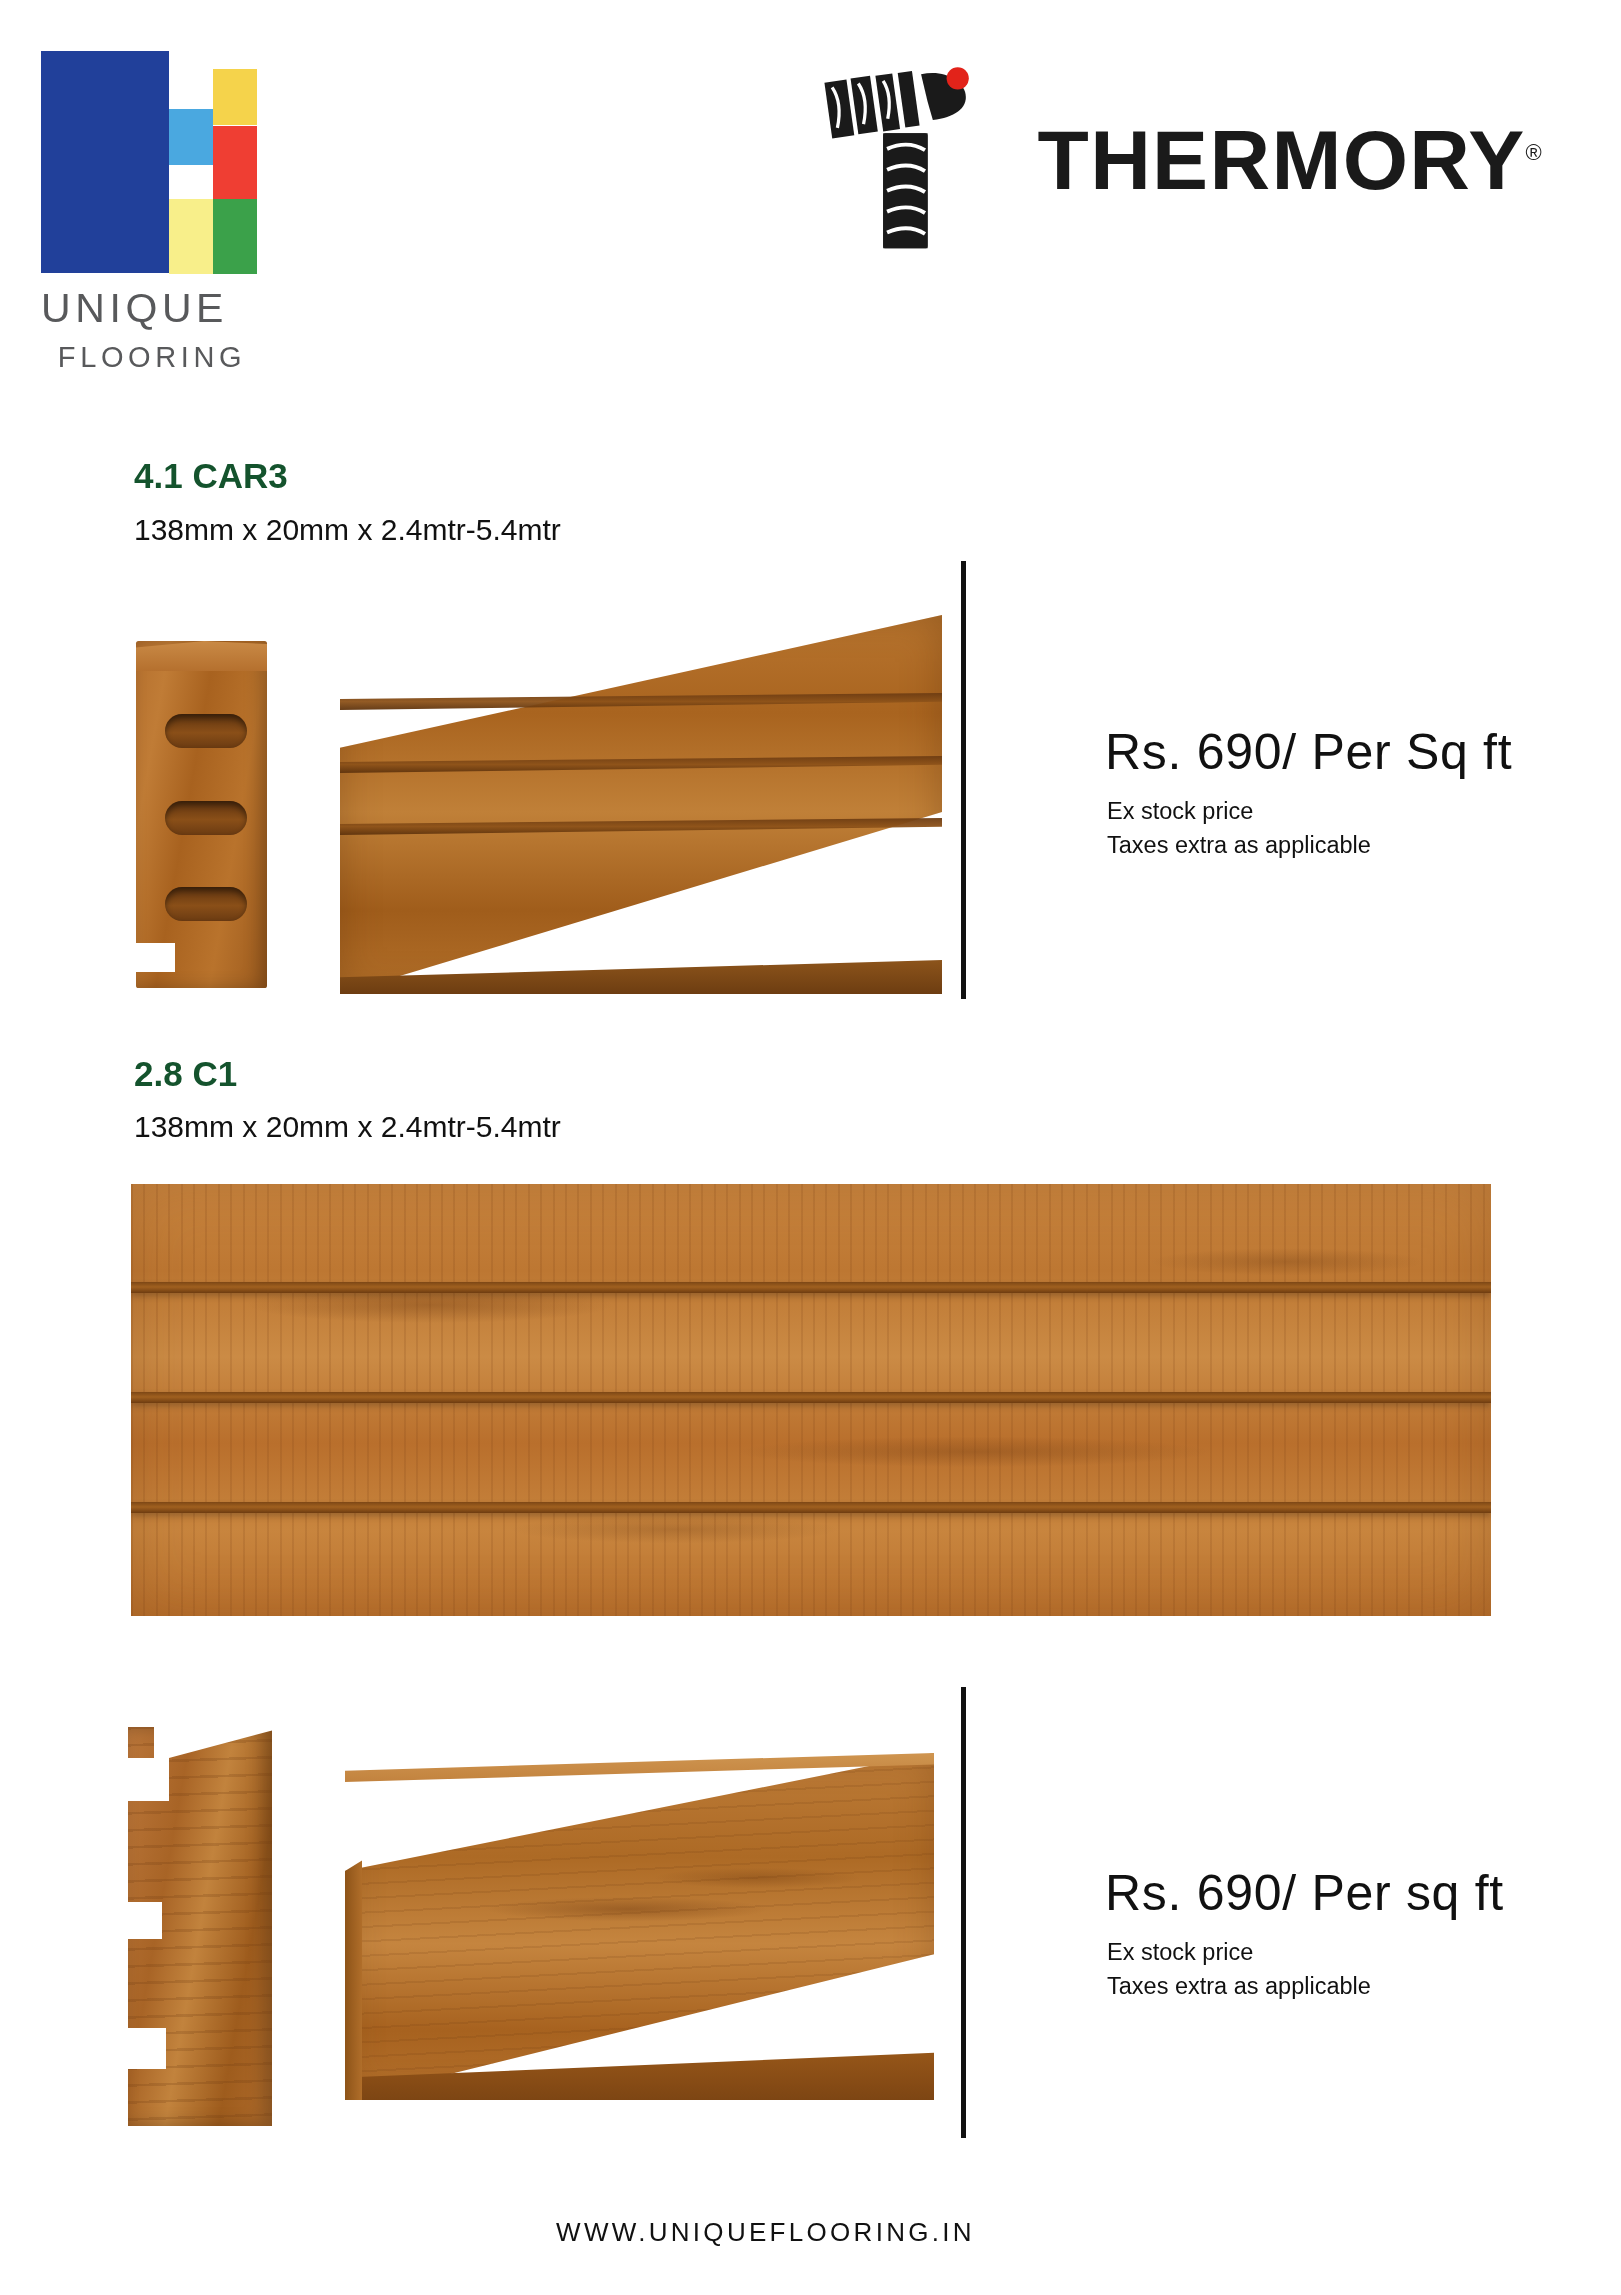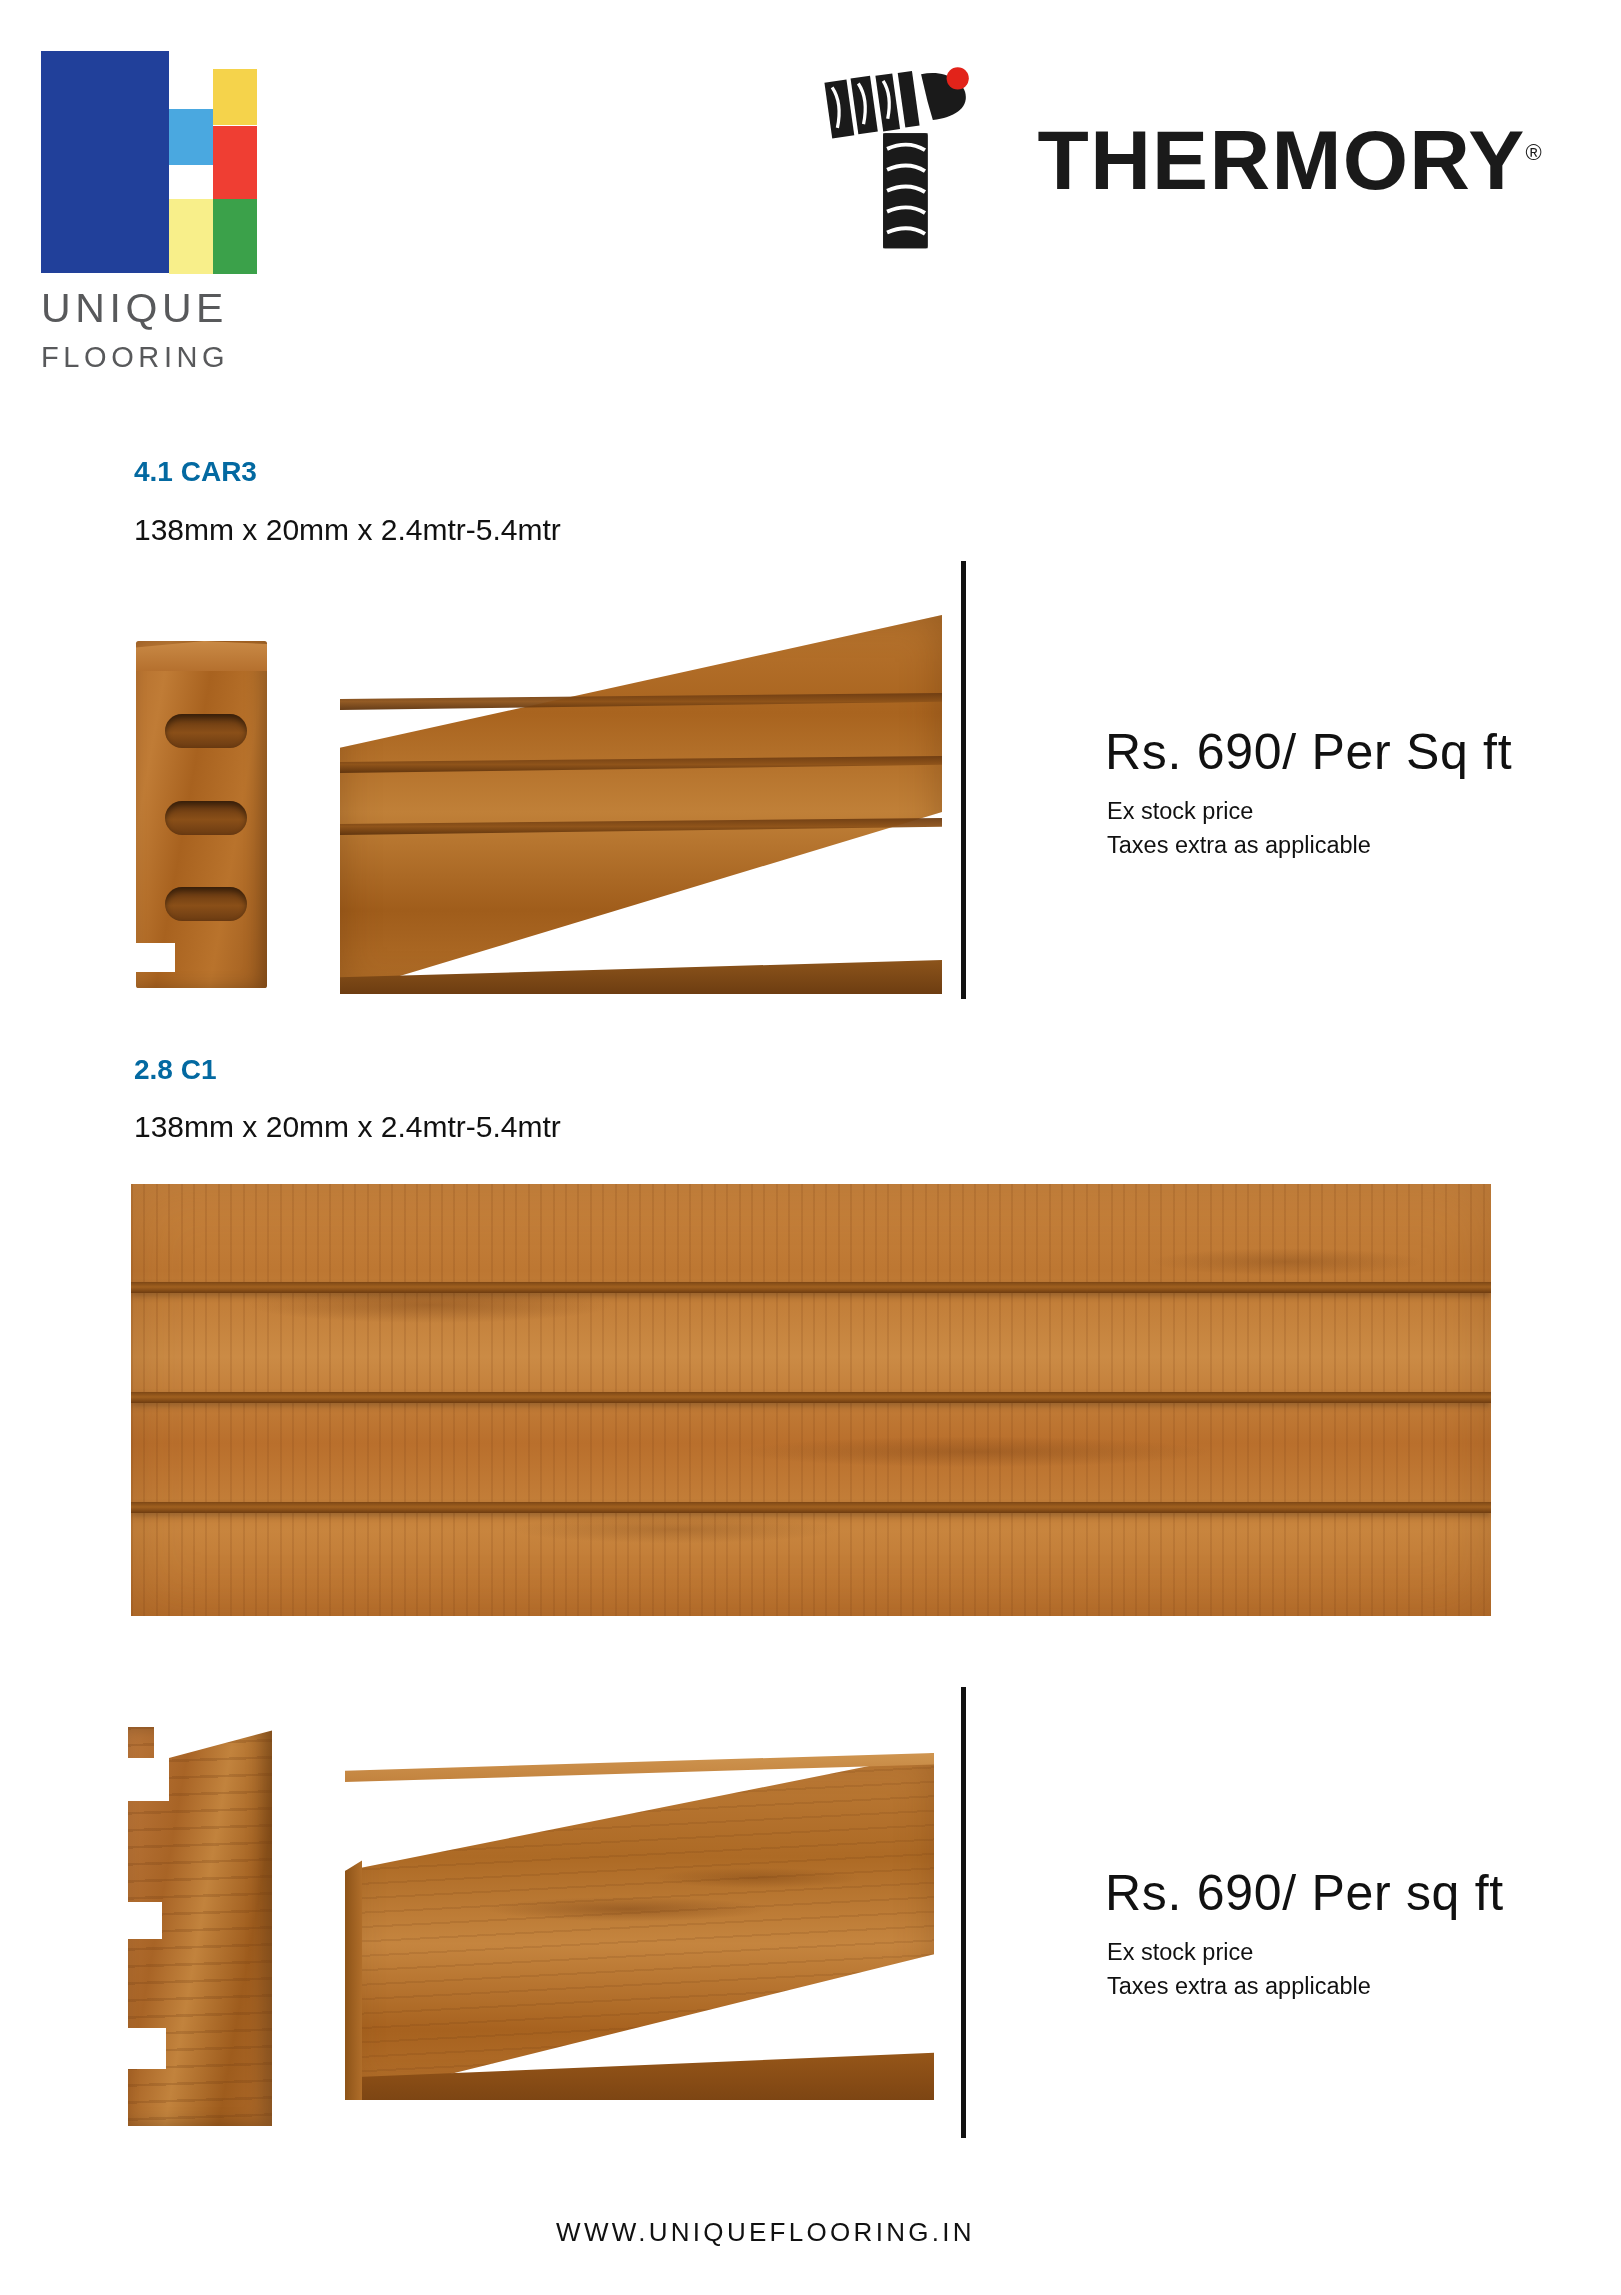--- a/index.html
+++ b/index.html
@@ -54,20 +54,21 @@
     color: #58595b;
     font-weight: 300;
     font-family: "Liberation Sans", sans-serif;
   }
   .uf-sub {
     margin-top: 9.2px;
     font-size: 29px;
     letter-spacing: 4.6px;
     color: #58595b;
     font-weight: 300;
+    text-align: center;
   }
 
   .thermory {
     position: absolute;
     right: 78px;
     top: 65px;
     display: flex;
     align-items: center;
     gap: 45px;
   }
@@ -81,23 +82,23 @@
   }
   .thermory-word .reg {
     font-size: 22px;
     vertical-align: super;
     font-weight: normal;
   }
 
   
   .sec-title {
     position: absolute;
-    font-size: 28px;
+    font-size: 35px;
     font-weight: bold;
-    color: #0369a1;
+    color: #14532d;
   }
   .sec-dims {
     position: absolute;
     font-size: 30px;
     color: #111;
   }
 
   .vrule {
     position: absolute;
     width: 4.6px;

